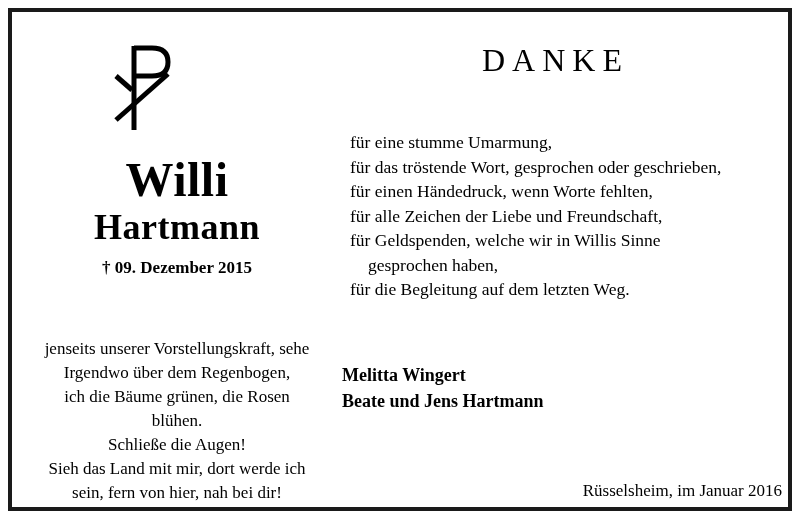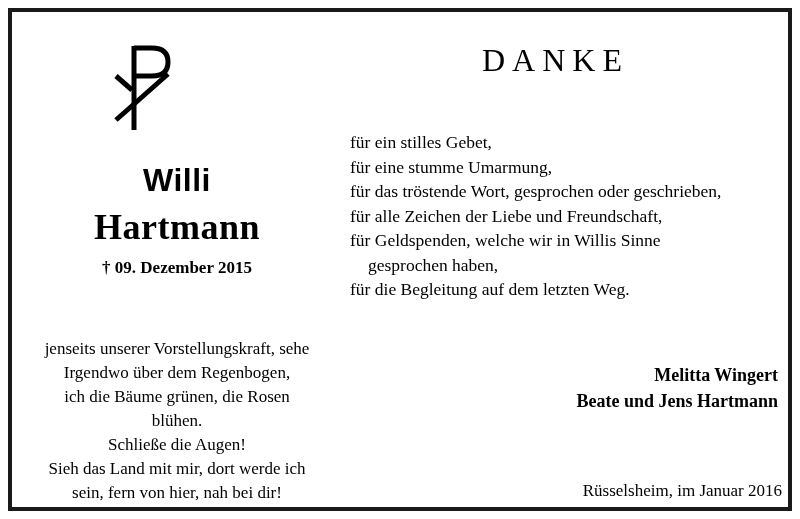--- a/index.html
+++ b/index.html
@@ -51,23 +51,23 @@
     height: 90px;
   }
   .name-block {
     position: absolute;
     top: 145px;
     left: 0;
     width: 330px;
     text-align: center;
   }
   .first-name {
-    font-family: Liberation Sans, sans-serif;
-    font-weight: bold;
-    font-size: 32px;
+    font-family: Liberation Serif, serif;
+    font-weight: bold;
+    font-size: 48px;
     letter-spacing: 0.5px;
     line-height: 46px;
   }
   .last-name {
     font-family: "Liberation Serif", serif;
     font-weight: bold;
     font-size: 36px;
     letter-spacing: 0.5px;
     line-height: 48px;
   }
@@ -122,21 +122,21 @@
     white-space: nowrap;
   }
   .thanks-list div.indent {
     padding-left: 18px;
   }
   .signers {
     position: absolute;
     top: 350px;
     left: 0;
     right: 10px;
-    text-align: right;
+    text-align: left;
     font-family: "Liberation Serif", serif;
     font-weight: bold;
     font-size: 18px;
     line-height: 26px;
   }
   .place-date {
     position: absolute;
     bottom: 6px;
     right: 6px;
     font-family: "Liberation Serif", serif;
@@ -179,23 +179,23 @@
         <div>Sieh das Land mit mir, dort werde ich</div>
         <div>sein, fern von hier, nah bei dir!</div>
       </div>
     </div>
 
     <div class="right-col">
 
       <div class="danke">DANKE</div>
 
       <div class="thanks-list">
-        <div>für ein stilles Gebet,</div>
         <div>für eine stumme Umarmung,</div>
         <div>für das tröstende Wort, gesprochen oder geschrieben,</div>
+        <div>für einen Händedruck, wenn Worte fehlten,</div>
         <div>für alle Zeichen der Liebe und Freundschaft,</div>
         <div>für Geldspenden, welche wir in Willis Sinne</div>
         <div class="indent">gesprochen haben,</div>
         <div>für die Begleitung auf dem letzten Weg.</div>
       </div>
 
       <div class="signers">
         <div>Melitta Wingert</div>
         <div>Beate und Jens Hartmann</div>
       </div>

